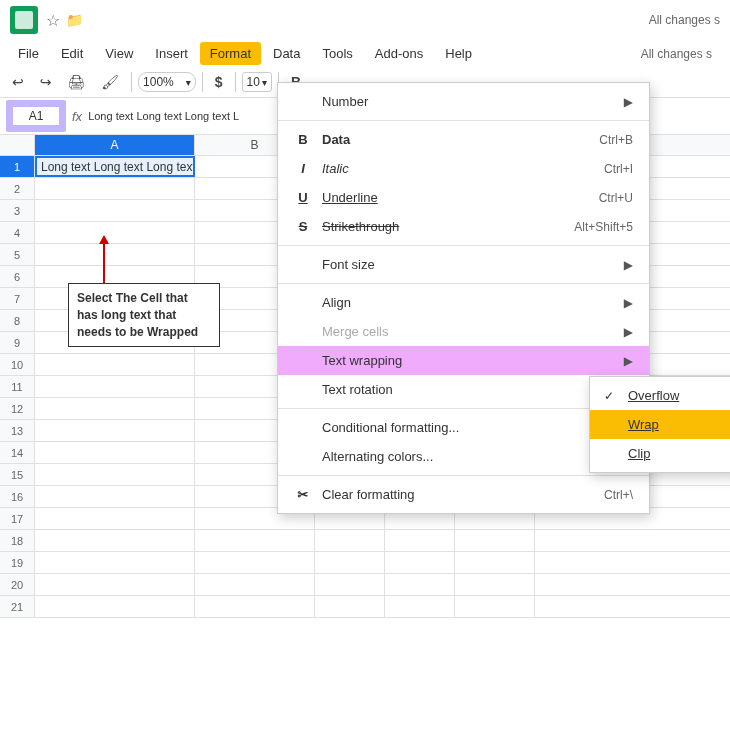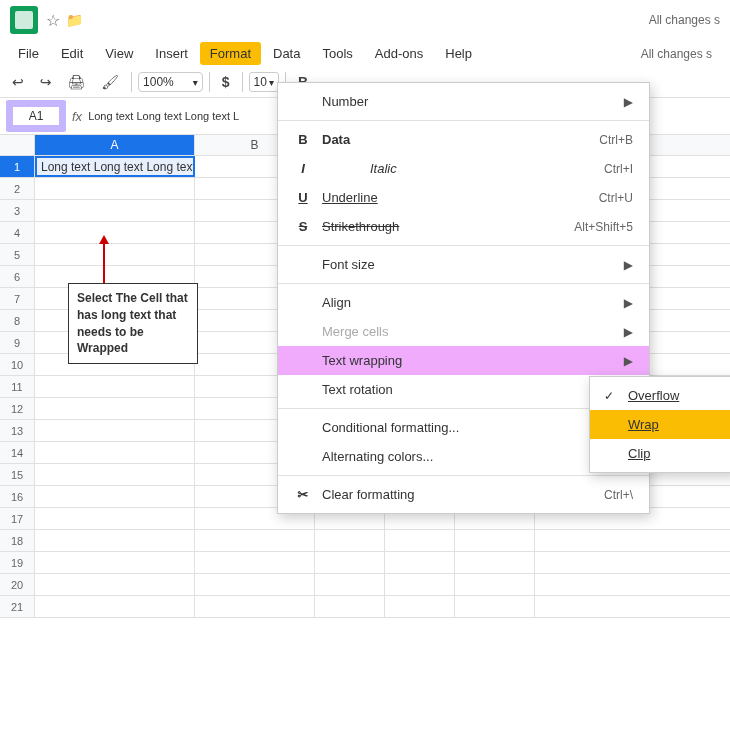--- a/index.html
+++ b/index.html
@@ -86,26 +86,26 @@
     }
     .toolbar-btn {
       padding: 3px 6px;
       cursor: pointer;
       border-radius: 3px;
       color: #444;
       font-size: 14px;
     }
     .zoom-select {
       border: 1px solid #ccc;
-      border-radius: 4px;
+      border-radius: 9px;
       padding: 2px 4px;
       font-size: 12px;
       display: flex;
       align-items: center;
-      gap: 19px;
+      gap: 12px;
       cursor: pointer;
     }
     .separator {
       width: 1px;
       height: 20px;
       background: #ccc;
       margin: 0 2px;
     }
     .font-size-select {
       border: 1px solid #ccc;
@@ -228,21 +228,21 @@
     .cell-b { width: 120px; min-width: 120px; }
     .cell-c { width: 70px; min-width: 70px; }
     .cell-d { width: 70px; min-width: 70px; }
     .cell-e { width: 80px; min-width: 80px; }
 
     
     .tooltip-box {
       position: absolute;
       left: 68px;
       top: 148px;
-      width: 130px;
+      width: 152px;
       border: 1.5px solid #333;
       background: #fff;
       padding: 6px 8px;
       font-size: 12px;
       font-weight: bold;
       line-height: 1.4;
       z-index: 5;
     }
     .arrow-up {
       position: absolute;
@@ -594,21 +594,21 @@
   <div class="dd-separator"></div>
 
   <div class="dd-item">
     <span class="icon-col" style="font-weight:bold;">B</span>
     <span style="font-weight:bold;">Data</span>
     <span class="shortcut">Ctrl+B</span>
   </div>
 
   <div class="dd-item">
     <span class="icon-col" style="font-style:italic;">I</span>
-    <span style="font-style:italic;margin-left:48px;">Italic</span>
+    <span style="font-style:italic;">Italic</span>
     <span class="shortcut">Ctrl+I</span>
   </div>
 
   <div class="dd-item">
     <span class="icon-col" style="text-decoration:underline;">U</span>
     <span style="text-decoration:underline;">Underline</span>
     <span class="shortcut">Ctrl+U</span>
   </div>
 
   <div class="dd-item">

